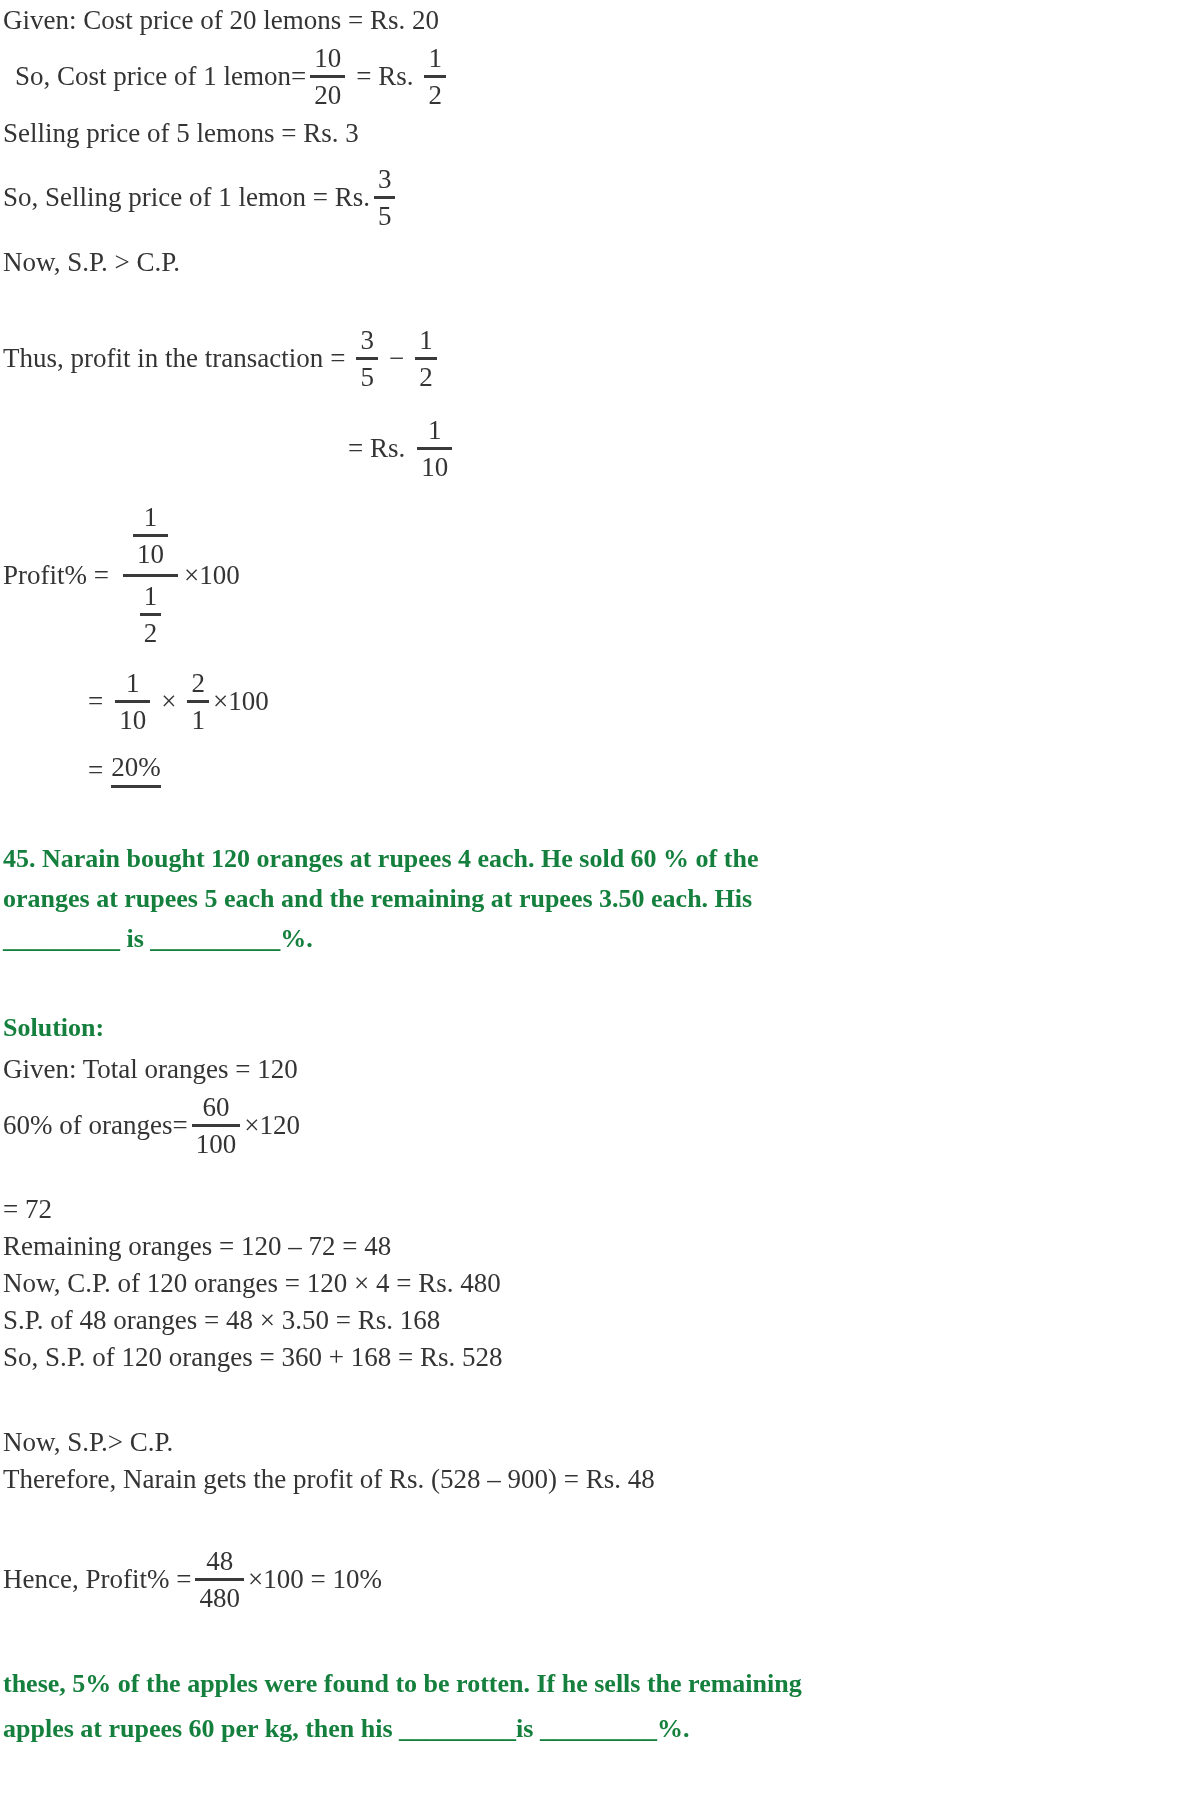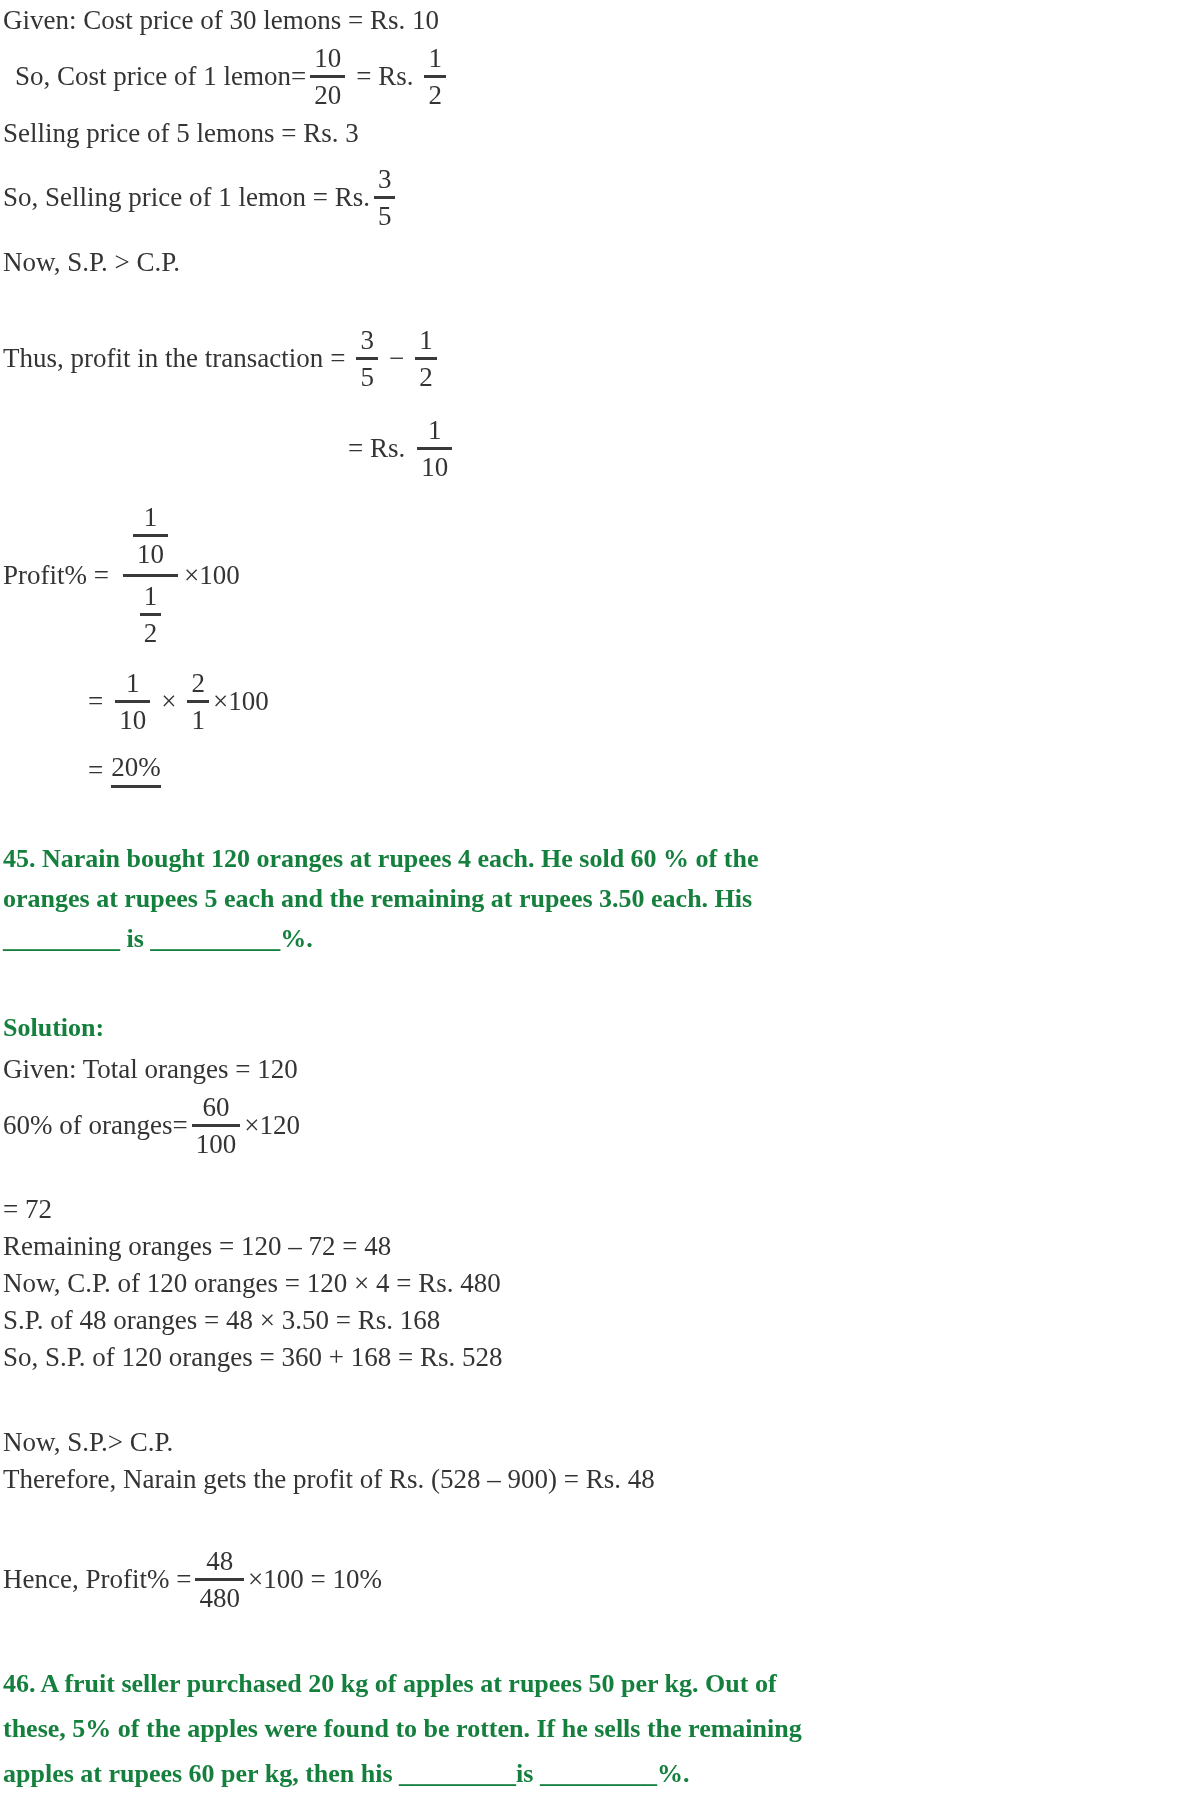--- a/index.html
+++ b/index.html
@@ -54,21 +54,21 @@
   .line-pct       { margin-top:4px; }
   .line-72        { margin-top:32px; }
   .line-compare2  { margin-top:48px; }
   .line-hence     { margin-top:48px; }
 </style>
 </head>
 <body>
 
 <div class="doc">
 
-  <div class="t line-given">Given: Cost price of 30 lemons = Rs. 10</div>
+  <div class="t line-given">Given: Cost price of 20 lemons = Rs. 20</div>
 
   <div class="mline line-cp">
     <span>So, Cost price of 1 lemon=</span>
     <span class="frac">
       <span class="fr-num">10</span>
       <span class="fr-den">20</span>
     </span>
     <span class="op">= Rs.</span>
     <span class="frac">
       <span class="fr-num">1</span>
@@ -179,18 +179,17 @@
   <div class="mline line-hence">
     <span>Hence, Profit% =</span>
     <span class="frac">
       <span class="fr-num">48</span>
       <span class="fr-den">480</span>
     </span>
     <span>×100 = 10%</span>
   </div>
 
   <div class="q q46">
-    <div>46. A fruit seller purchased 20 kg of apples at rupees 50 per kg. Out of</div>
     <div>these, 5% of the apples were found to be rotten. If he sells the remaining</div>
     <div>apples at rupees 60 per kg, then his _________is _________%.</div>
   </div>
 
 </div>
 
 </body></html>

